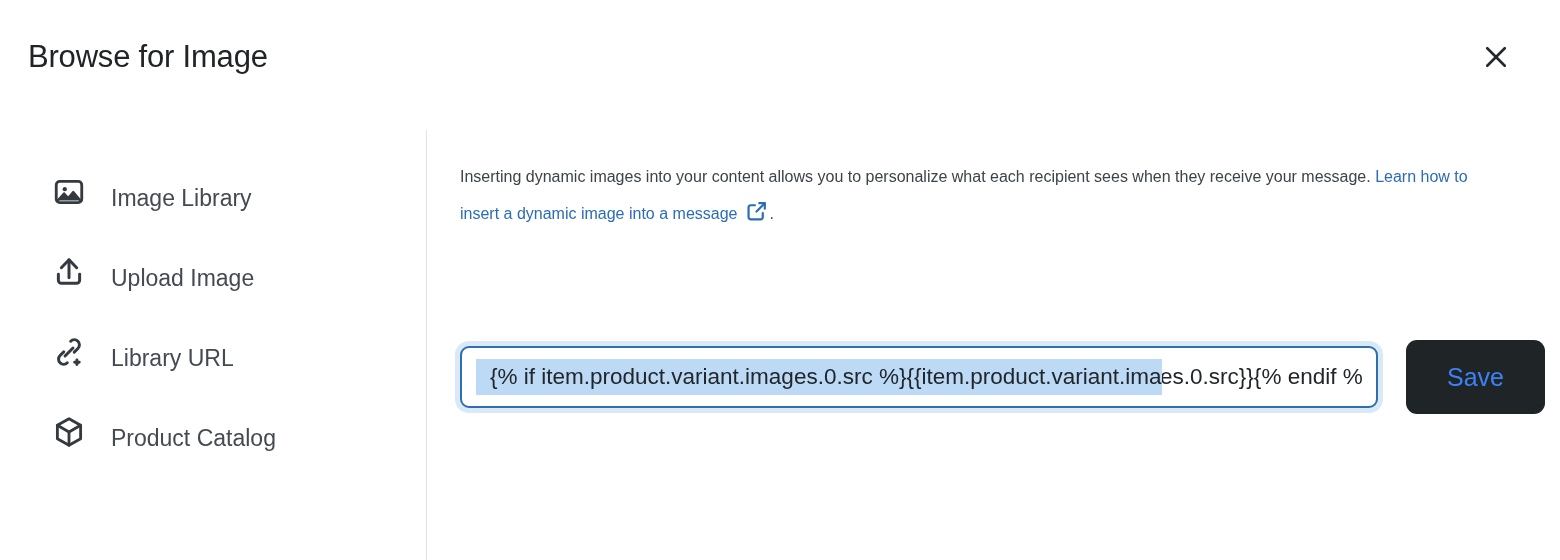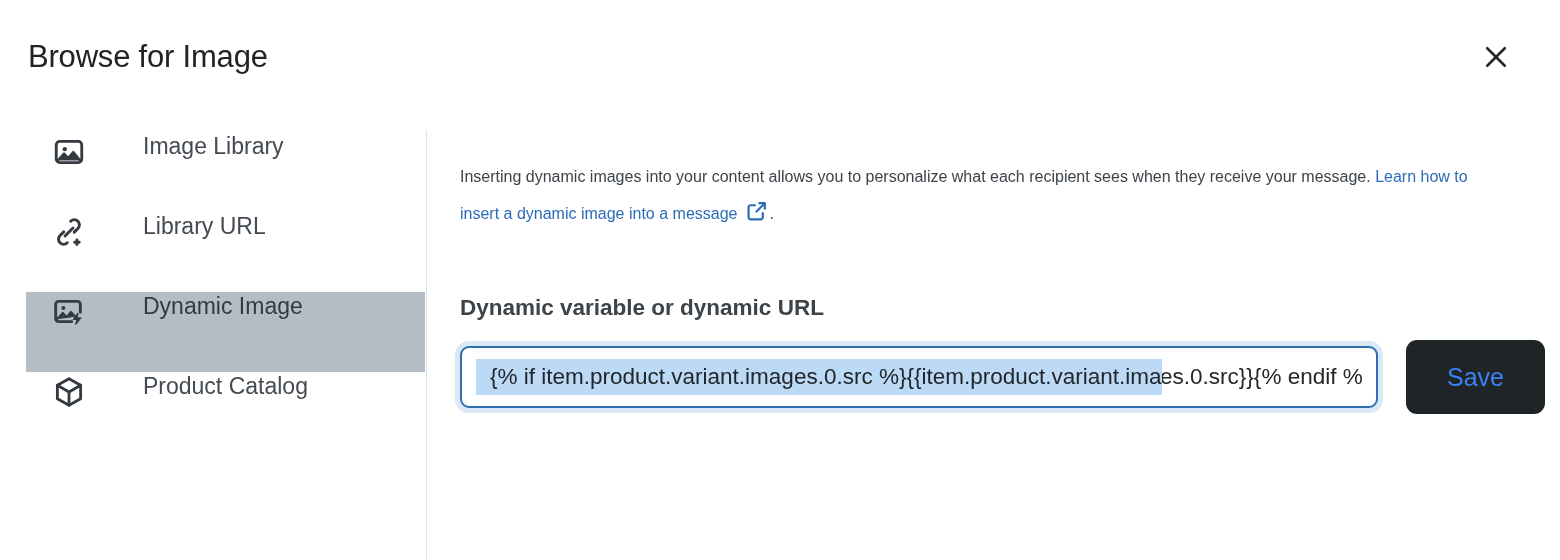--- a/index.html
+++ b/index.html
@@ -79,28 +79,27 @@
     position: absolute;
     left: 426px;
     top: 12px;
     width: 1px;
     height: 430px;
     background: #dfe3e8;
   }
   .sidebar-item {
     position: relative;
     display: flex;
-    align-items: flex-start;
+    align-items: flex-end;
     height: 80px;
     margin: 0 0 0 26px;
     width: 399px;
     padding-left: 23px;
     cursor: pointer;
     background: transparent;
-    gap: 32px;
   }
   .sidebar-item.selected {
     background: #b4bcc5;
   }
   .sidebar-icon {
     width: 40px;
     height: 40px;
     flex: 0 0 40px;
     display: flex;
     align-items: center;
@@ -250,44 +249,43 @@
         <span class="sidebar-icon">
           <svg width="34" height="34" viewBox="0 0 24 24" fill="none" stroke="#343a40" stroke-width="2" stroke-linecap="round" stroke-linejoin="round">
             <rect x="3" y="4.5" width="18" height="15" rx="2.5"></rect>
             <circle cx="9" cy="10" r="1.5" fill="#343a40" stroke="none"></circle>
             <path d="M4 18l4.5-5 3 3.2L15 12l5 6" fill="#343a40" stroke="#343a40" stroke-width="1.6"></path>
           </svg>
         </span>
         <span class="sidebar-label">Image Library</span>
       </div>
 
+      <div class="sidebar-item">
+        <span class="sidebar-icon">
+          <svg width="34" height="34" viewBox="0 0 24 24" fill="none" stroke="#343a40" stroke-width="2.1" stroke-linecap="round" stroke-linejoin="round">
+            <path d="M12 16V3.6"></path>
+            <path d="M6.6 9L12 3.4 17.4 9"></path>
+            <path d="M4.5 13.5v4.3a2.2 2.2 0 0 0 2.2 2.2h10.6a2.2 2.2 0 0 0 2.2-2.2v-4.3"></path>
+          </svg>
+        </span>
+        <span class="sidebar-label">Upload Image</span>
+      </div>
 
       <div class="sidebar-item">
         <span class="sidebar-icon">
           <svg width="34" height="34" viewBox="0 0 24 24" fill="none" stroke="#343a40" stroke-width="2.1" stroke-linecap="round" stroke-linejoin="round">
             <path d="M13.2 4.4a3.6 3.6 0 0 1 5.1 5.1l-2.6 2.6"></path>
             <path d="M10.8 19.6a3.6 3.6 0 0 1-5.1-5.1l2.6-2.6"></path>
             <path d="M9.2 14.8l5.6-5.6"></path>
             <path d="M17.6 17.6v3.2M16 19.2h3.2"></path>
           </svg>
         </span>
         <span class="sidebar-label">Library URL</span>
       </div>
 
-      <div class="sidebar-item selected">
-        <span class="sidebar-icon">
-          <svg width="34" height="34" viewBox="0 0 24 24" fill="none" stroke="#343a40" stroke-width="2" stroke-linecap="round" stroke-linejoin="round">
-            <path d="M20 12.2V6.5A2 2 0 0 0 18 4.5H4.6A2 2 0 0 0 2.6 6.5v10.3A2 2 0 0 0 4.6 18.8h9.3"></path>
-            <circle cx="8" cy="9.2" r="1.4" fill="#343a40" stroke="none"></circle>
-            <path d="M3.4 17.2l4.2-4.6 2.8 3 3-3.6 3 3.4" fill="#343a40" stroke="#343a40" stroke-width="1.5"></path>
-            <path d="M18.2 13l-3 4.2h2.6l-1 3.4 3.4-4.4h-2.6z" fill="#343a40" stroke="#343a40" stroke-width="1"></path>
-          </svg>
-        </span>
-        <span class="sidebar-label">Dynamic Image</span>
-      </div>
 
       <div class="sidebar-item">
         <span class="sidebar-icon">
           <svg width="34" height="34" viewBox="0 0 24 24" fill="none" stroke="#343a40" stroke-width="2" stroke-linecap="round" stroke-linejoin="round">
             <path d="M12 2.6l8.2 4.7v9.4L12 21.4 3.8 16.7V7.3z"></path>
             <path d="M3.8 7.3L12 12l8.2-4.7"></path>
             <path d="M12 12v9.4"></path>
           </svg>
         </span>
         <span class="sidebar-label">Product Catalog</span>
@@ -297,21 +295,20 @@
     </div>
 
     <div class="content">
 
       <p class="description"><span>Inserting dynamic images into your content allows you to personalize what each recipient sees when they receive your message. </span><a class="doclink">Learn how to insert a dynamic image into a message</a><span class="ext-icon"><svg width="22" height="22" viewBox="0 0 24 24" fill="none" stroke="#2b6cb8" stroke-width="2.4" stroke-linecap="round" stroke-linejoin="round">
               <path d="M14.5 3.5h6v6"></path>
               <path d="M20.5 3.5L11.5 12.5"></path>
               <path d="M18.3 14.2v4.6a2.4 2.4 0 0 1-2.4 2.4H5.2a2.4 2.4 0 0 1-2.4-2.4V8.1a2.4 2.4 0 0 1 2.4-2.4h4.6"></path>
             </svg></span><span>.</span></p>
 
-      <div class="field-label">Dynamic variable or dynamic URL</div>
 
       <div class="input-row">
         <div class="dyn-input-wrap">
           <input class="dyn-input" type="text" value="{% if item.product.variant.images.0.src %}{{item.product.variant.images.0.src}}{% endif %}" style="">
           <span class="dyn-input-highlight">{% if item.product.variant.images.0.src %}{{item.product.variant.ima</span>
         </div>
         <button class="save-button">Save</button>
       </div>
 
     </div>

